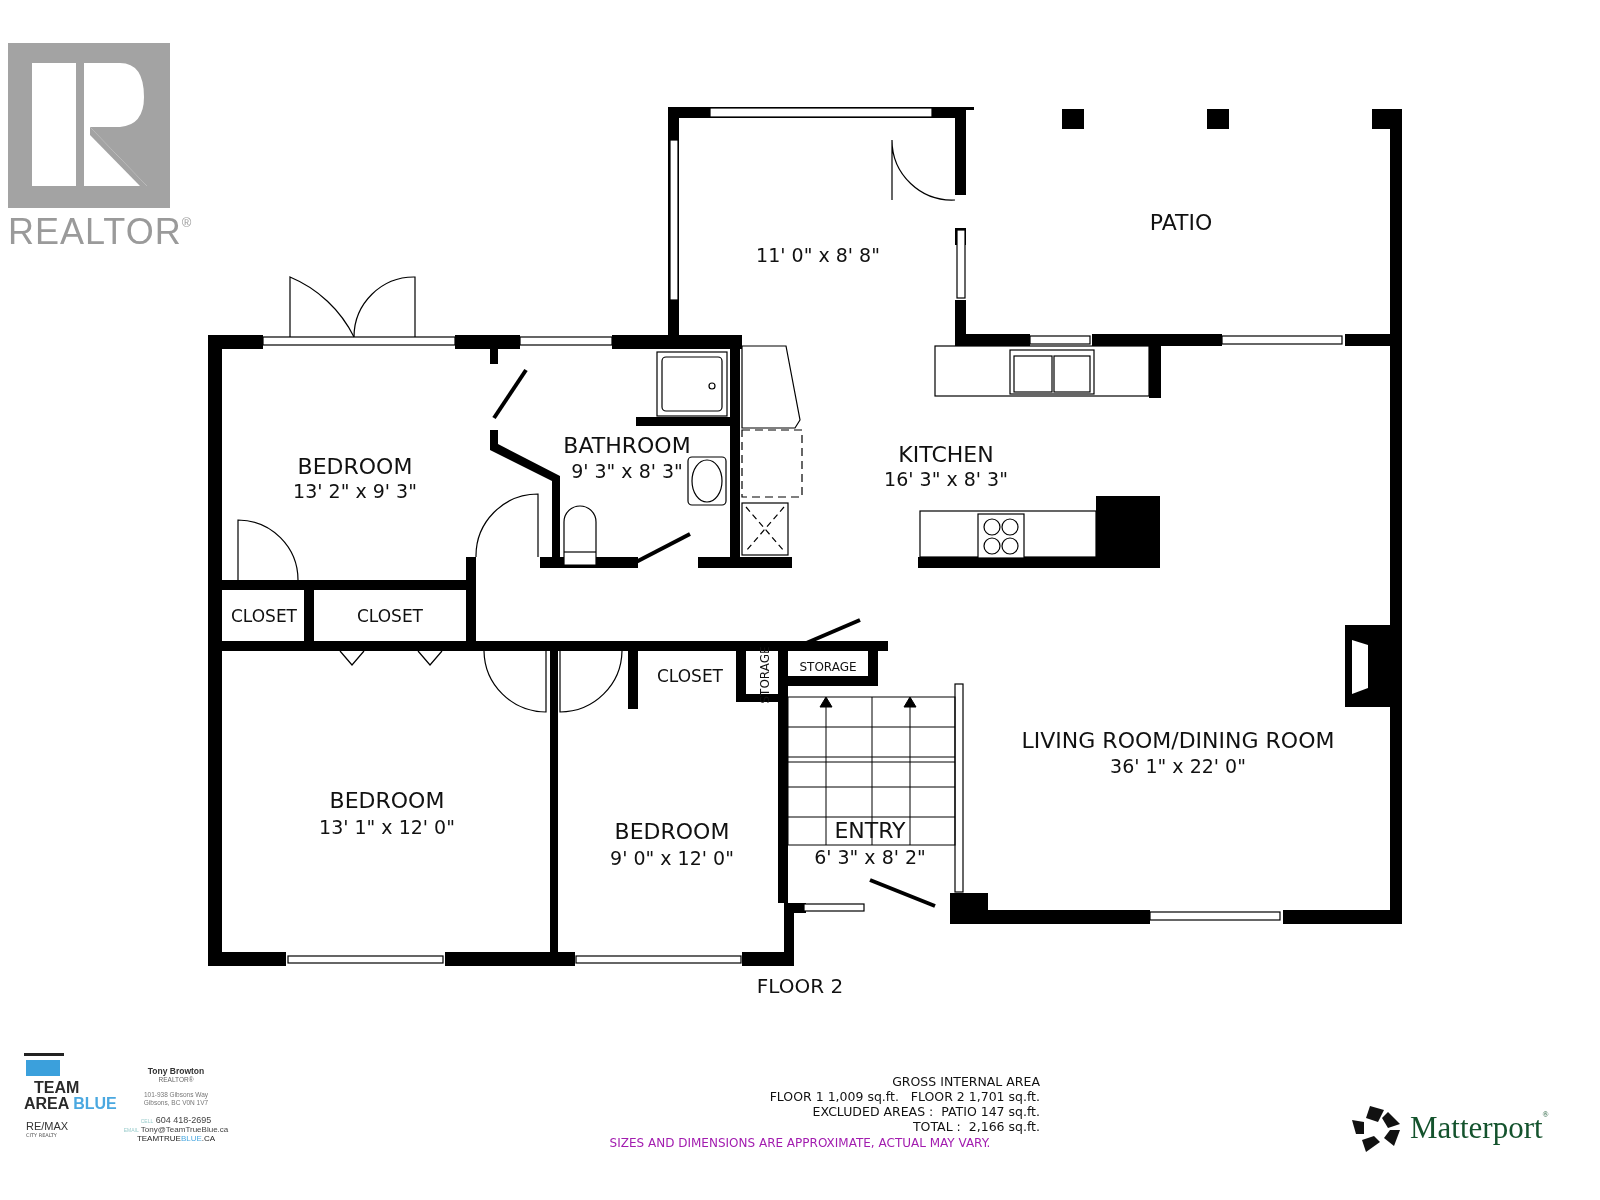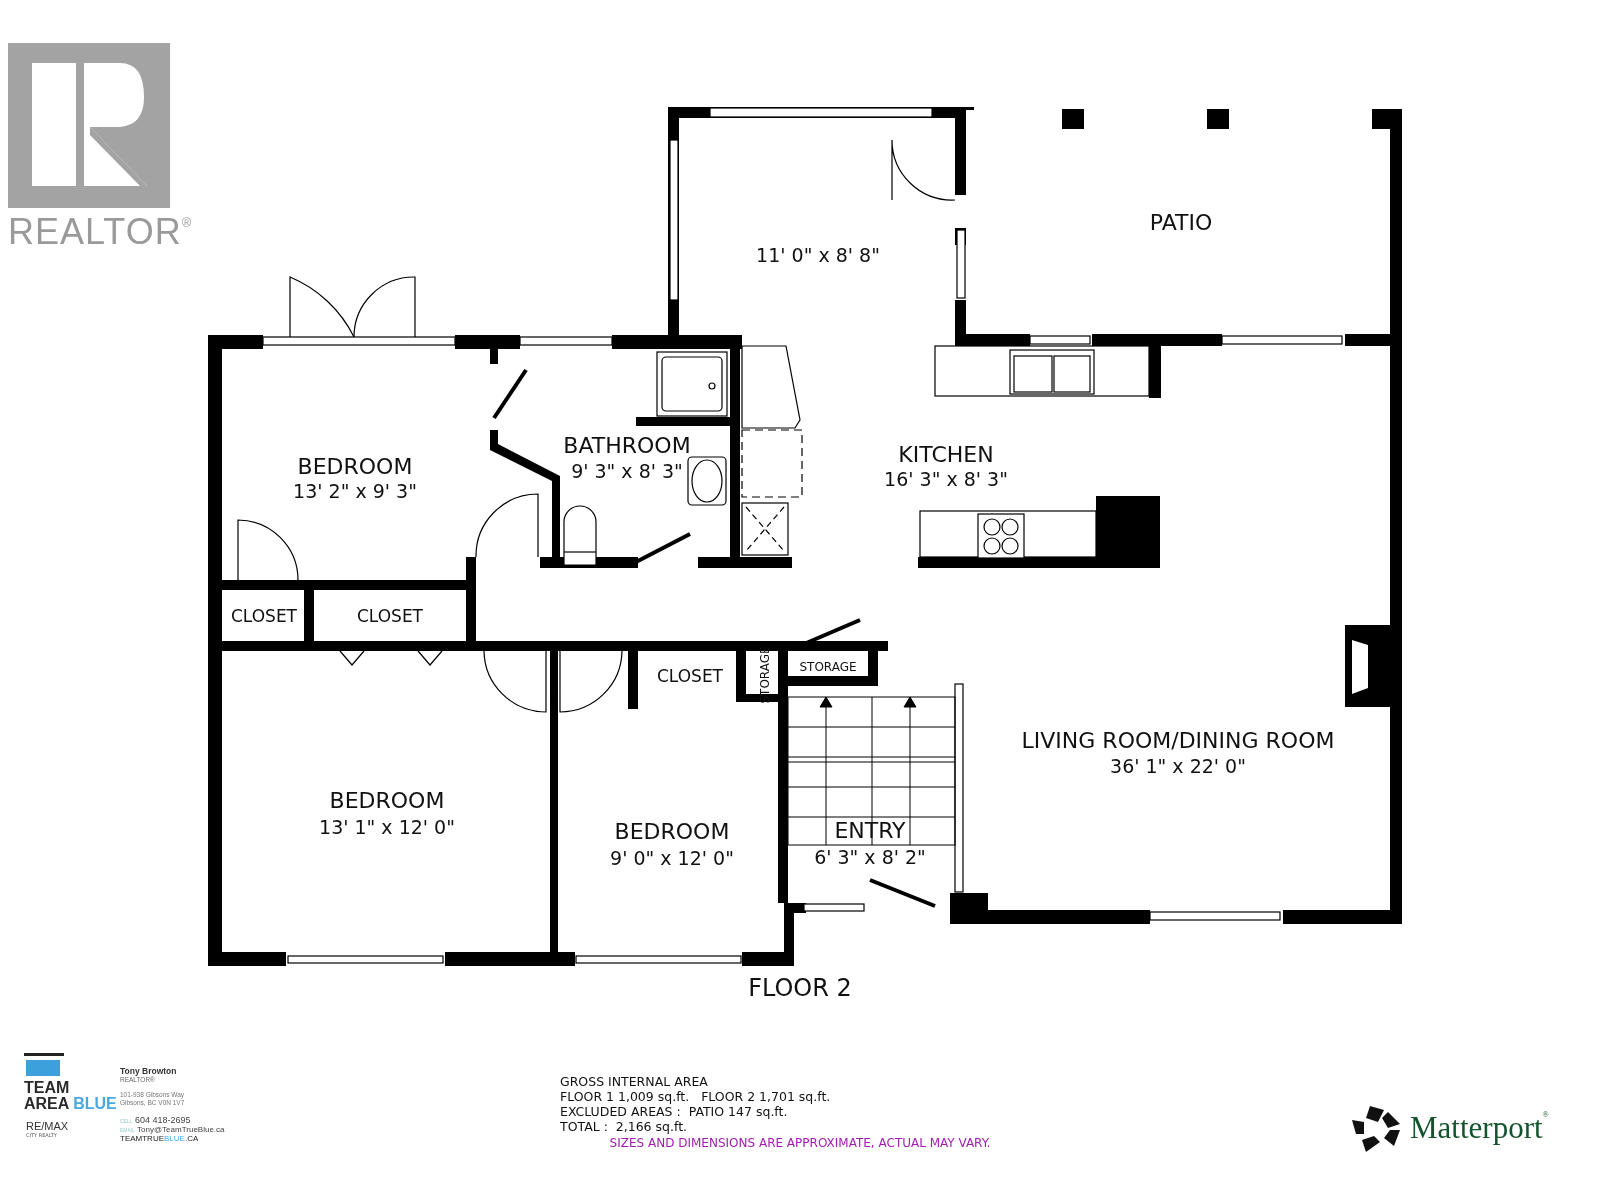--- a/index.html
+++ b/index.html
@@ -9,33 +9,33 @@
   #realtor-logo { left:8px; top:43px; width:162px; height:195px; }
   #realtor-logo .box { position:absolute; left:0; top:0; width:162px; height:165px; background:#a3a3a3; }
   #realtor-logo .word { position:absolute; left:0; top:168px; font-family:"Liberation Sans", sans-serif;
         font-size:36px; color:#9a9a9a; letter-spacing:1px; }
   #realtor-logo .word sup { font-size:13px; vertical-align:top; position:relative; top:4px; }
   svg#plan { position:absolute; left:0; top:0; }
   .room-label { font-family:"DejaVu Sans", sans-serif; font-size:22px; fill:#111; text-anchor:middle; }
   .room-dim { font-family:"DejaVu Sans", sans-serif; font-size:19px; fill:#111; text-anchor:middle; }
   .small-label { font-family:"DejaVu Sans", sans-serif; font-size:17px; fill:#111; text-anchor:middle; }
   .tiny-label { font-family:"DejaVu Sans", sans-serif; font-size:12px; fill:#111; text-anchor:middle; }
-  #floor-title { left:700px; top:974px; width:200px; text-align:center; font-size:24px; }
-  #area-block { left:560px; top:1074px; width:480px; text-align:left; font-size:12.5px; line-height:15px; color:#111; }
+  #floor-title { left:700px; top:974px; width:200px; text-align:center; font-size:20px; }
+  #area-block { left:560px; top:1074px; width:480px; text-align:right; font-size:12.5px; line-height:15px; color:#111; }
   #disclaimer { left:560px; top:1136px; width:480px; text-align:center; font-size:12px; color:#a21caf; }
   #agent-card { left:20px; top:1052px; width:210px; height:110px; }
   #ttb-logo { position:absolute; left:2px; top:0; width:100px; }
   .ttb-bar { position:absolute; left:2px; top:1px; width:40px; height:3px; background:#222; }
   .ttb-mark { position:absolute; left:4px; top:8px; width:34px; height:16px; background:#3ba0dc; }
-  .ttb-team { position:absolute; left:2px; top:28px; font-family:"Liberation Sans", sans-serif; font-weight:bold; font-size:16px; color:#2a2a2a; line-height:16px; }
+  .ttb-team { position:absolute; left:12px; top:28px; font-family:"Liberation Sans", sans-serif; font-weight:bold; font-size:16px; color:#2a2a2a; line-height:16px; }
   .ttb-true { position:absolute; left:2px; top:44px; font-family:"Liberation Sans", sans-serif; font-weight:bold; font-size:16px; color:#2a2a2a; line-height:16px; white-space:nowrap; }
   .ttb-true .blue { color:#4aa8e0; }
   .remax { position:absolute; left:4px; top:68px; font-family:"Liberation Sans", sans-serif; font-weight:normal; font-size:11px; color:#333; }
   .remax-sub { position:absolute; left:4px; top:80px; font-size:5px; color:#555; }
-  .agent-info { position:absolute; left:100px; top:14px; width:112px; text-align:left; font-family:"Liberation Sans", sans-serif; color:#555; }
+  .agent-info { position:absolute; left:100px; top:14px; width:112px; text-align:center; font-family:"Liberation Sans", sans-serif; color:#555; }
   .agent-name { font-size:8.5px; font-weight:bold; color:#333; }
   .agent-title { font-size:6.5px; color:#666; }
   .agent-addr { font-size:6.5px; margin-top:8px; line-height:8px; color:#777; }
   .agent-cell { font-size:9px; margin-top:8px; color:#444; }
   .agent-cell .lbl { font-size:5px; color:#9cc; }
   .agent-email { font-size:8px; color:#444; }
   .agent-email .lbl { font-size:5px; color:#9cc; }
   .agent-site { font-size:8px; font-weight:normal; color:#222; }
   .agent-site .blue { color:#4aa8e0; }
   #matterport { left:1352px; top:1106px; width:240px; height:44px; }

